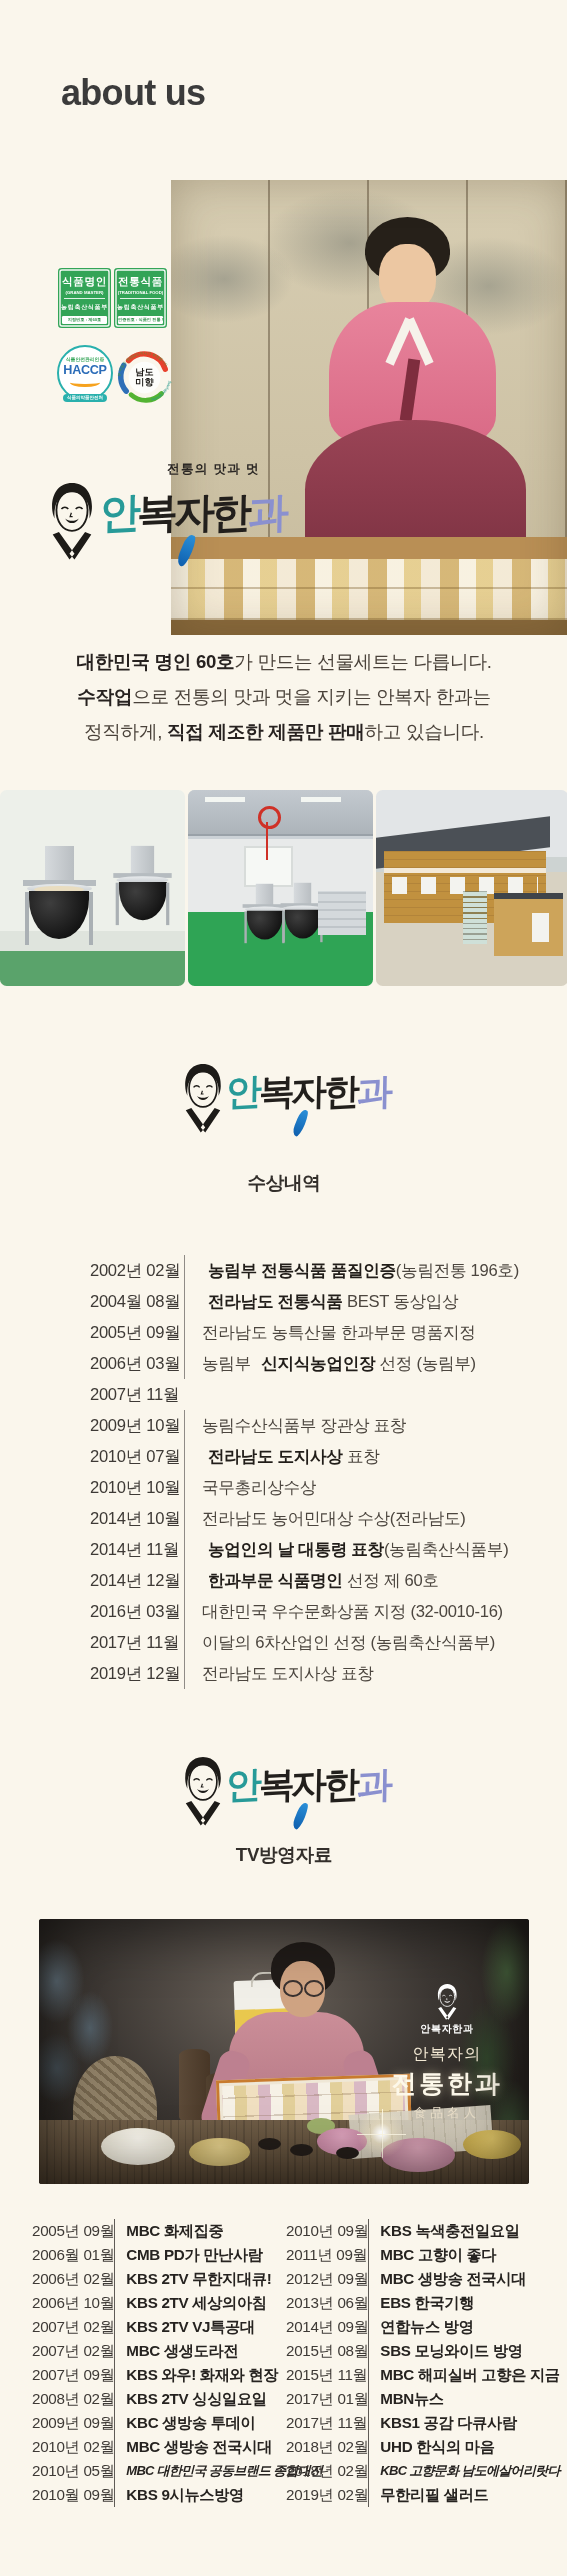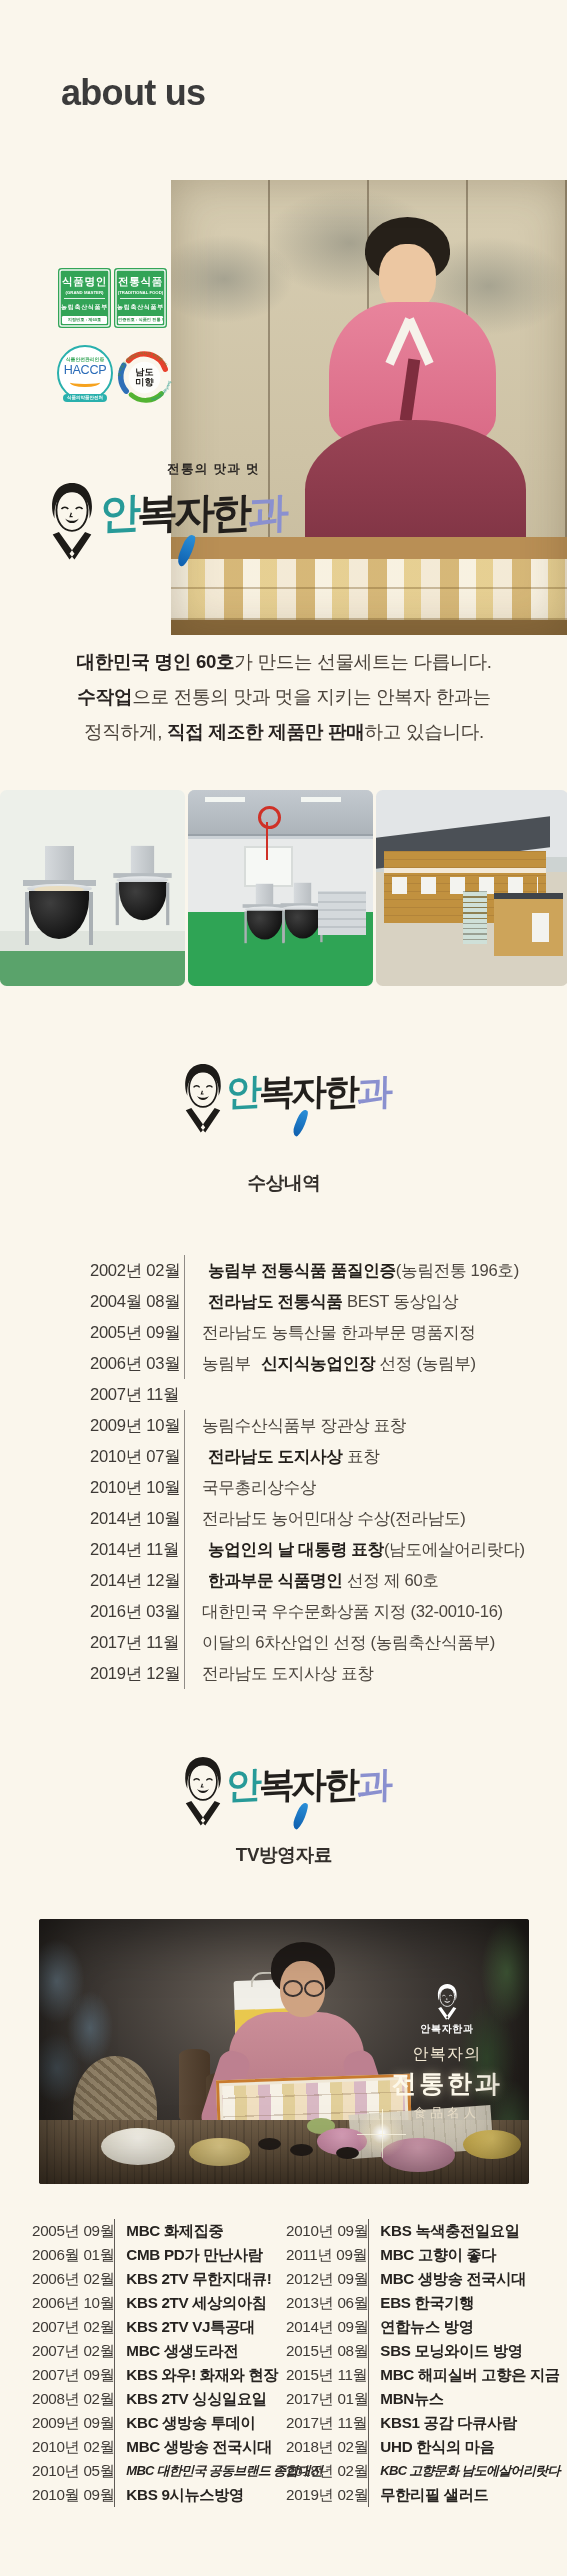--- a/index.html
+++ b/index.html
@@ -38,21 +38,21 @@
   .badge-rect .bt{font-size:10.6px;font-weight:700;letter-spacing:0.7px;margin-top:7.3px;}
   .badge-rect .bs{font-size:4.3px;font-weight:700;margin-top:0.7px;}
   .badge-rect .bdiv{border-top:0.7px solid rgba(255,255,255,.85);margin:3.3px 6px 0 6px;}
   .badge-rect .borg{font-size:6px;font-weight:700;letter-spacing:0.7px;margin-top:3.3px;}
   .badge-rect .bnote{position:absolute;left:4px;right:4px;bottom:4px;background:#fff;color:#2f8f4a;font-size:4.2px;font-weight:700;height:8px;line-height:8px;border-radius:1.3px;white-space:nowrap;overflow:hidden;}
   #badge1{left:58px;top:268px;}
   #badge2{left:114px;top:268px;}
 
   .badge-haccp{position:absolute;left:57px;top:345px;width:56px;height:56px;background:#fff;border:2px solid #29b0ad;border-radius:50%;box-sizing:border-box;text-align:center;}
   .badge-haccp .h-top{font-size:4.8px;font-weight:700;color:#33a457;margin-top:9.3px;}
-  .badge-haccp .h-title{font-size:12.6px;font-weight:400;color:#2b6cb8;letter-spacing:-0.3px;margin-top:0.7px;}
+  .badge-haccp .h-title{font-size:12.6px;font-weight:700;color:#2b6cb8;letter-spacing:-0.3px;margin-top:0.7px;}
   .badge-haccp .h-arc{width:30.5px;height:6.6px;margin:0.7px auto 0 auto;border-bottom:3.3px solid #f6a21e;border-radius:50%;}
   .badge-haccp .h-org{position:absolute;left:50%;transform:translateX(-50%);bottom:-2.7px;background:#29b0ad;color:#fff;font-size:4.5px;font-weight:700;padding:1.3px 4px;border-radius:5.3px;white-space:nowrap;}
   .badge-namdo{position:absolute;left:114px;top:342px;width:61px;height:64px;}
 
   
   .brand{position:absolute;}
   .brand .face{position:absolute;color:#1d1b18;}
   .brand .calli{position:absolute;white-space:nowrap;font-weight:800;}
   .brand .calli span{display:inline-block;transform:rotate(-3deg) skewX(-4deg);}
   .brand .swoosh{position:absolute;background:linear-gradient(180deg,#2a8fd8,#0e5fae);border-radius:60% 40% 50% 70%/45% 55% 60% 40%;transform:rotate(22deg);}
@@ -348,21 +348,21 @@
       <div class="lrow">
         <div class="ly">2010년 10월</div>
         <div class="lt"><span>국무총리상수상</span></div>
       </div>
       <div class="lrow">
         <div class="ly">2014년 10월</div>
         <div class="lt"><span>전라남도 농어민대상 수상(전라남도)</span></div>
       </div>
       <div class="lrow">
         <div class="ly">2014년 11월</div>
-        <div class="lt"><span class="b">농업인의 날 대통령 표창</span><span>(남도에살어리랏다)</span></div>
+        <div class="lt"><span class="b">농업인의 날 대통령 표창</span><span>(농림축산식품부)</span></div>
       </div>
       <div class="lrow">
         <div class="ly">2014년 12월</div>
         <div class="lt"><span class="b">한과부문 식품명인</span><span> 선정 제 60호</span></div>
       </div>
       <div class="lrow">
         <div class="ly">2016년 03월</div>
         <div class="lt"><span>대한민국 우수문화상품 지정 (32-0010-16)</span></div>
       </div>
       <div class="lrow">

